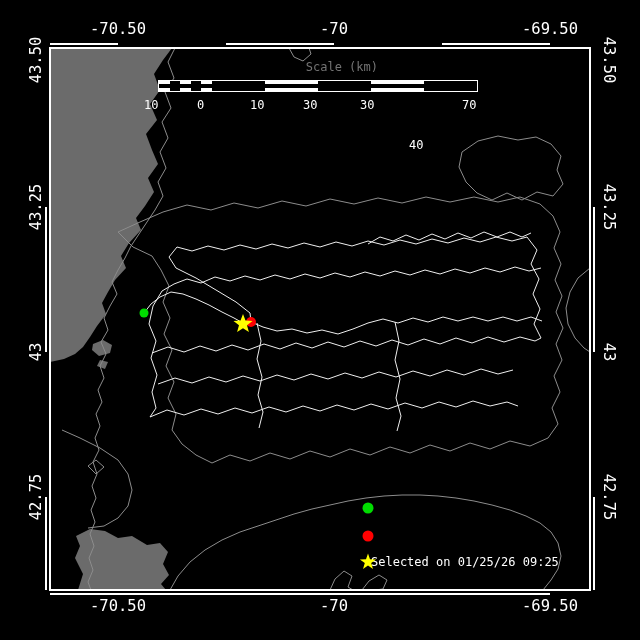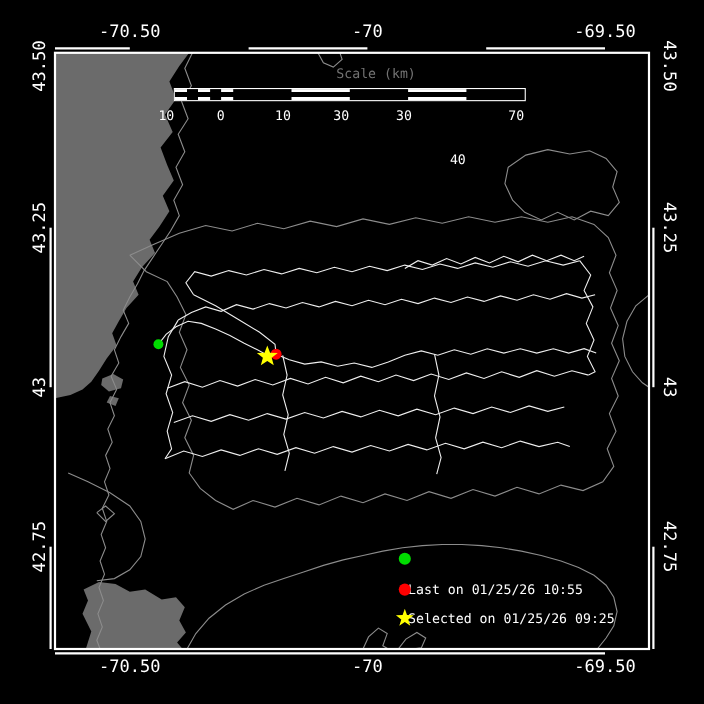--- a/index.html
+++ b/index.html
@@ -114,21 +114,20 @@
   <div>
       <div class="legend-row" style="top: 498px;">
         <svg width="20" height="20">
           <circle cx="10" cy="10" r="5.5" fill="#00dc00"></circle>
         </svg>
       </div>
       <div class="legend-row" style="top: 526px;">
         <svg width="20" height="20">
           <circle cx="10" cy="10" r="5.5" fill="#ff0000"></circle>
         </svg>
-        <span>Last on 01/25/26 10:55</span>
       </div>
       <div class="legend-row" style="top: 552px; justify-content: flex-end;">
         <svg width="20" height="20">
           <polygon points="10.0,1.5 12.0,7.2 18.1,7.4 13.2,11.1 15.0,16.9 10.0,13.4 5.0,16.9 6.8,11.1 1.9,7.4 8.0,7.2" fill="#ffff00"></polygon>
         </svg>
         <span>Selected on 01/25/26 09:25</span>
       </div>
     </div>
 </div>
 

